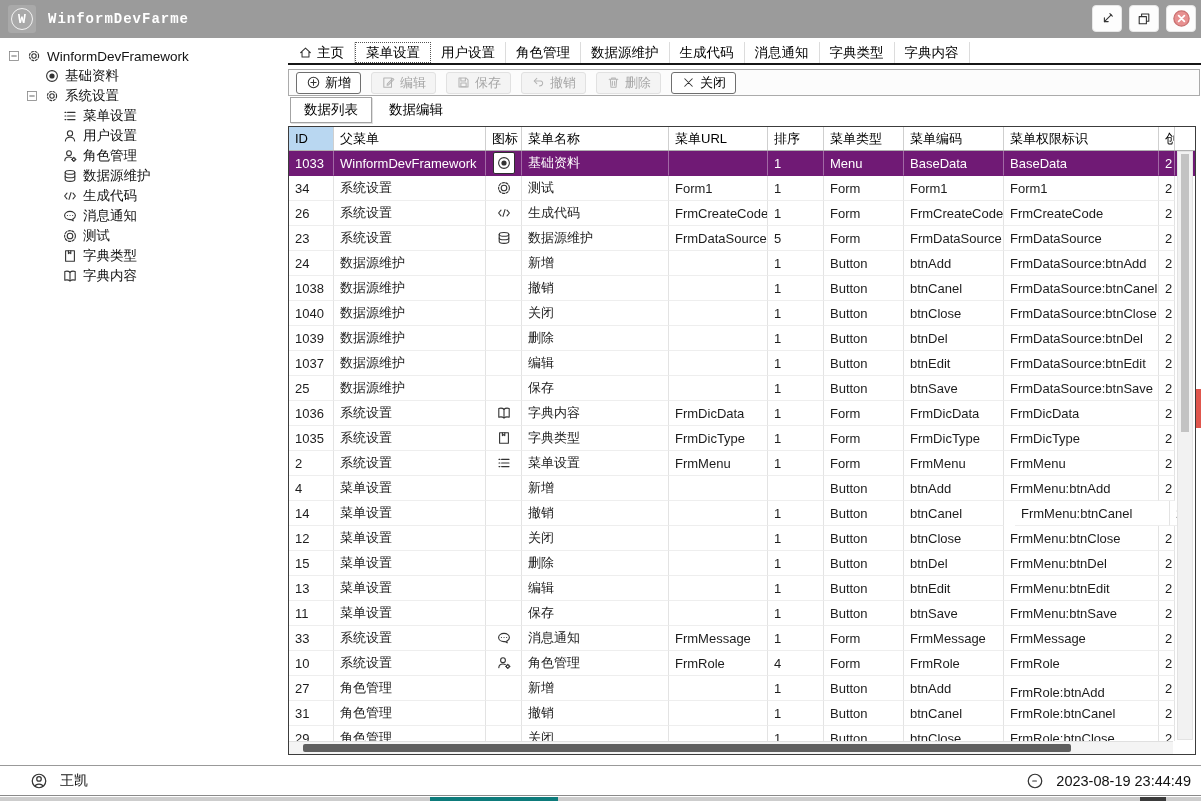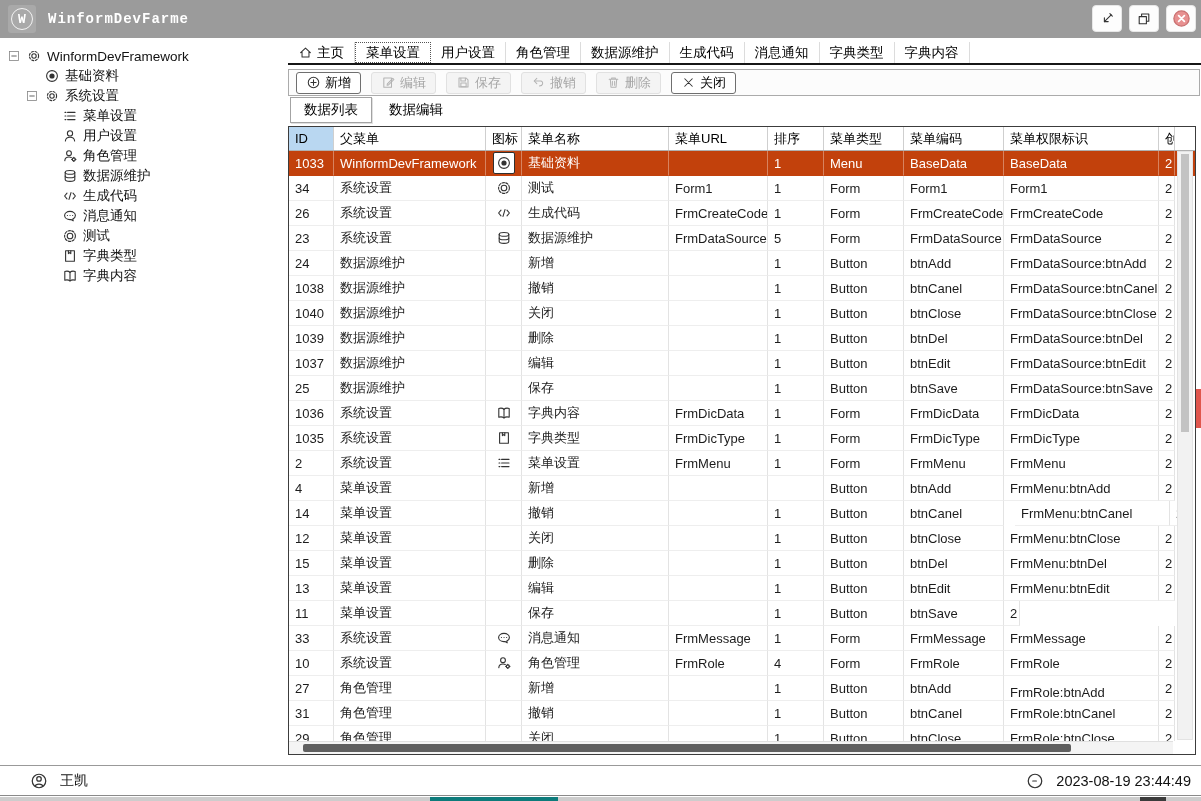--- a/index.html
+++ b/index.html
@@ -62,21 +62,21 @@
                border:1px solid #3c3c3c; background:#fff; overflow:hidden; }
   .thead { display:flex; height:24px; border-bottom:1px solid #b0b0b0; background:#fff; }
   .hcell { flex:none; display:flex; align-items:center; padding-left:6px; font-size:13px; color:#000;
            border-right:1px solid #cfcfcf; overflow:hidden; white-space:nowrap; cursor:pointer; }
   .hcell.col-id { background:#b9d7f1; }
   .tbody { position:absolute; top:24px; left:0; right:0; bottom:13px; overflow:hidden; }
   .trow { display:flex; height:25px; }
   .tcell { flex:none; display:flex; align-items:center; padding-left:6px; font-size:13px; color:#1c1c1c;
            border-right:1px solid #e3e3e3; border-bottom:1px solid #eee; overflow:hidden; white-space:nowrap; }
   .tcell.col-icon { justify-content:center; padding-left:0; }
-  .trow.selected { background:#c2410c; }
+  .trow.selected { background:#701a75; }
   .trow.selected .tcell { color:#fff; border-right-color:rgba(255,255,255,.35); border-bottom-color:transparent; }
   .iconbox { width:22px; height:22px; background:#fff; border:1px solid #2f2f2f; border-radius:2px;
              display:flex; align-items:center; justify-content:center; }
 
   .vscroll { position:absolute; top:24px; right:2px; bottom:14px; width:16px; background:#f2f2f2;
              border:1px solid #e3e3e3; }
   .vthumb { position:absolute; left:3px; right:3px; top:2px; height:278px; background:#c3c3c3; }
   .hscroll { position:absolute; left:0; right:22px; bottom:0; height:13px; background:#f4f4f4;
              border-top:1px solid #e0e0e0; }
   .hthumb { position:absolute; left:14px; top:2px; width:768px; height:8px; background:#5f5f5f; border-radius:2px; }
@@ -1076,20 +1076,23 @@
           </div>
           <div class="tcell col-sort" style="width: 56px;">
             <span>1</span>
           </div>
           <div class="tcell col-type" style="width: 80px;">
             <span>Button</span>
           </div>
           <div class="tcell col-code" style="width: 100px;">
             <span>btnSave</span>
           </div>
+          <div class="tcell col-perm" style="width: 155px;">
+            <span>FrmMenu:btnSave</span>
+          </div>
           <div class="tcell col-extra" style="width: 16px;">
             <span>2</span>
           </div>
         </div>
         <div class="trow">
           <div class="tcell col-id" style="width: 45px;">
             <span>33</span>
           </div>
           <div class="tcell col-parent" style="width: 152px;">
             <span>系统设置</span>

